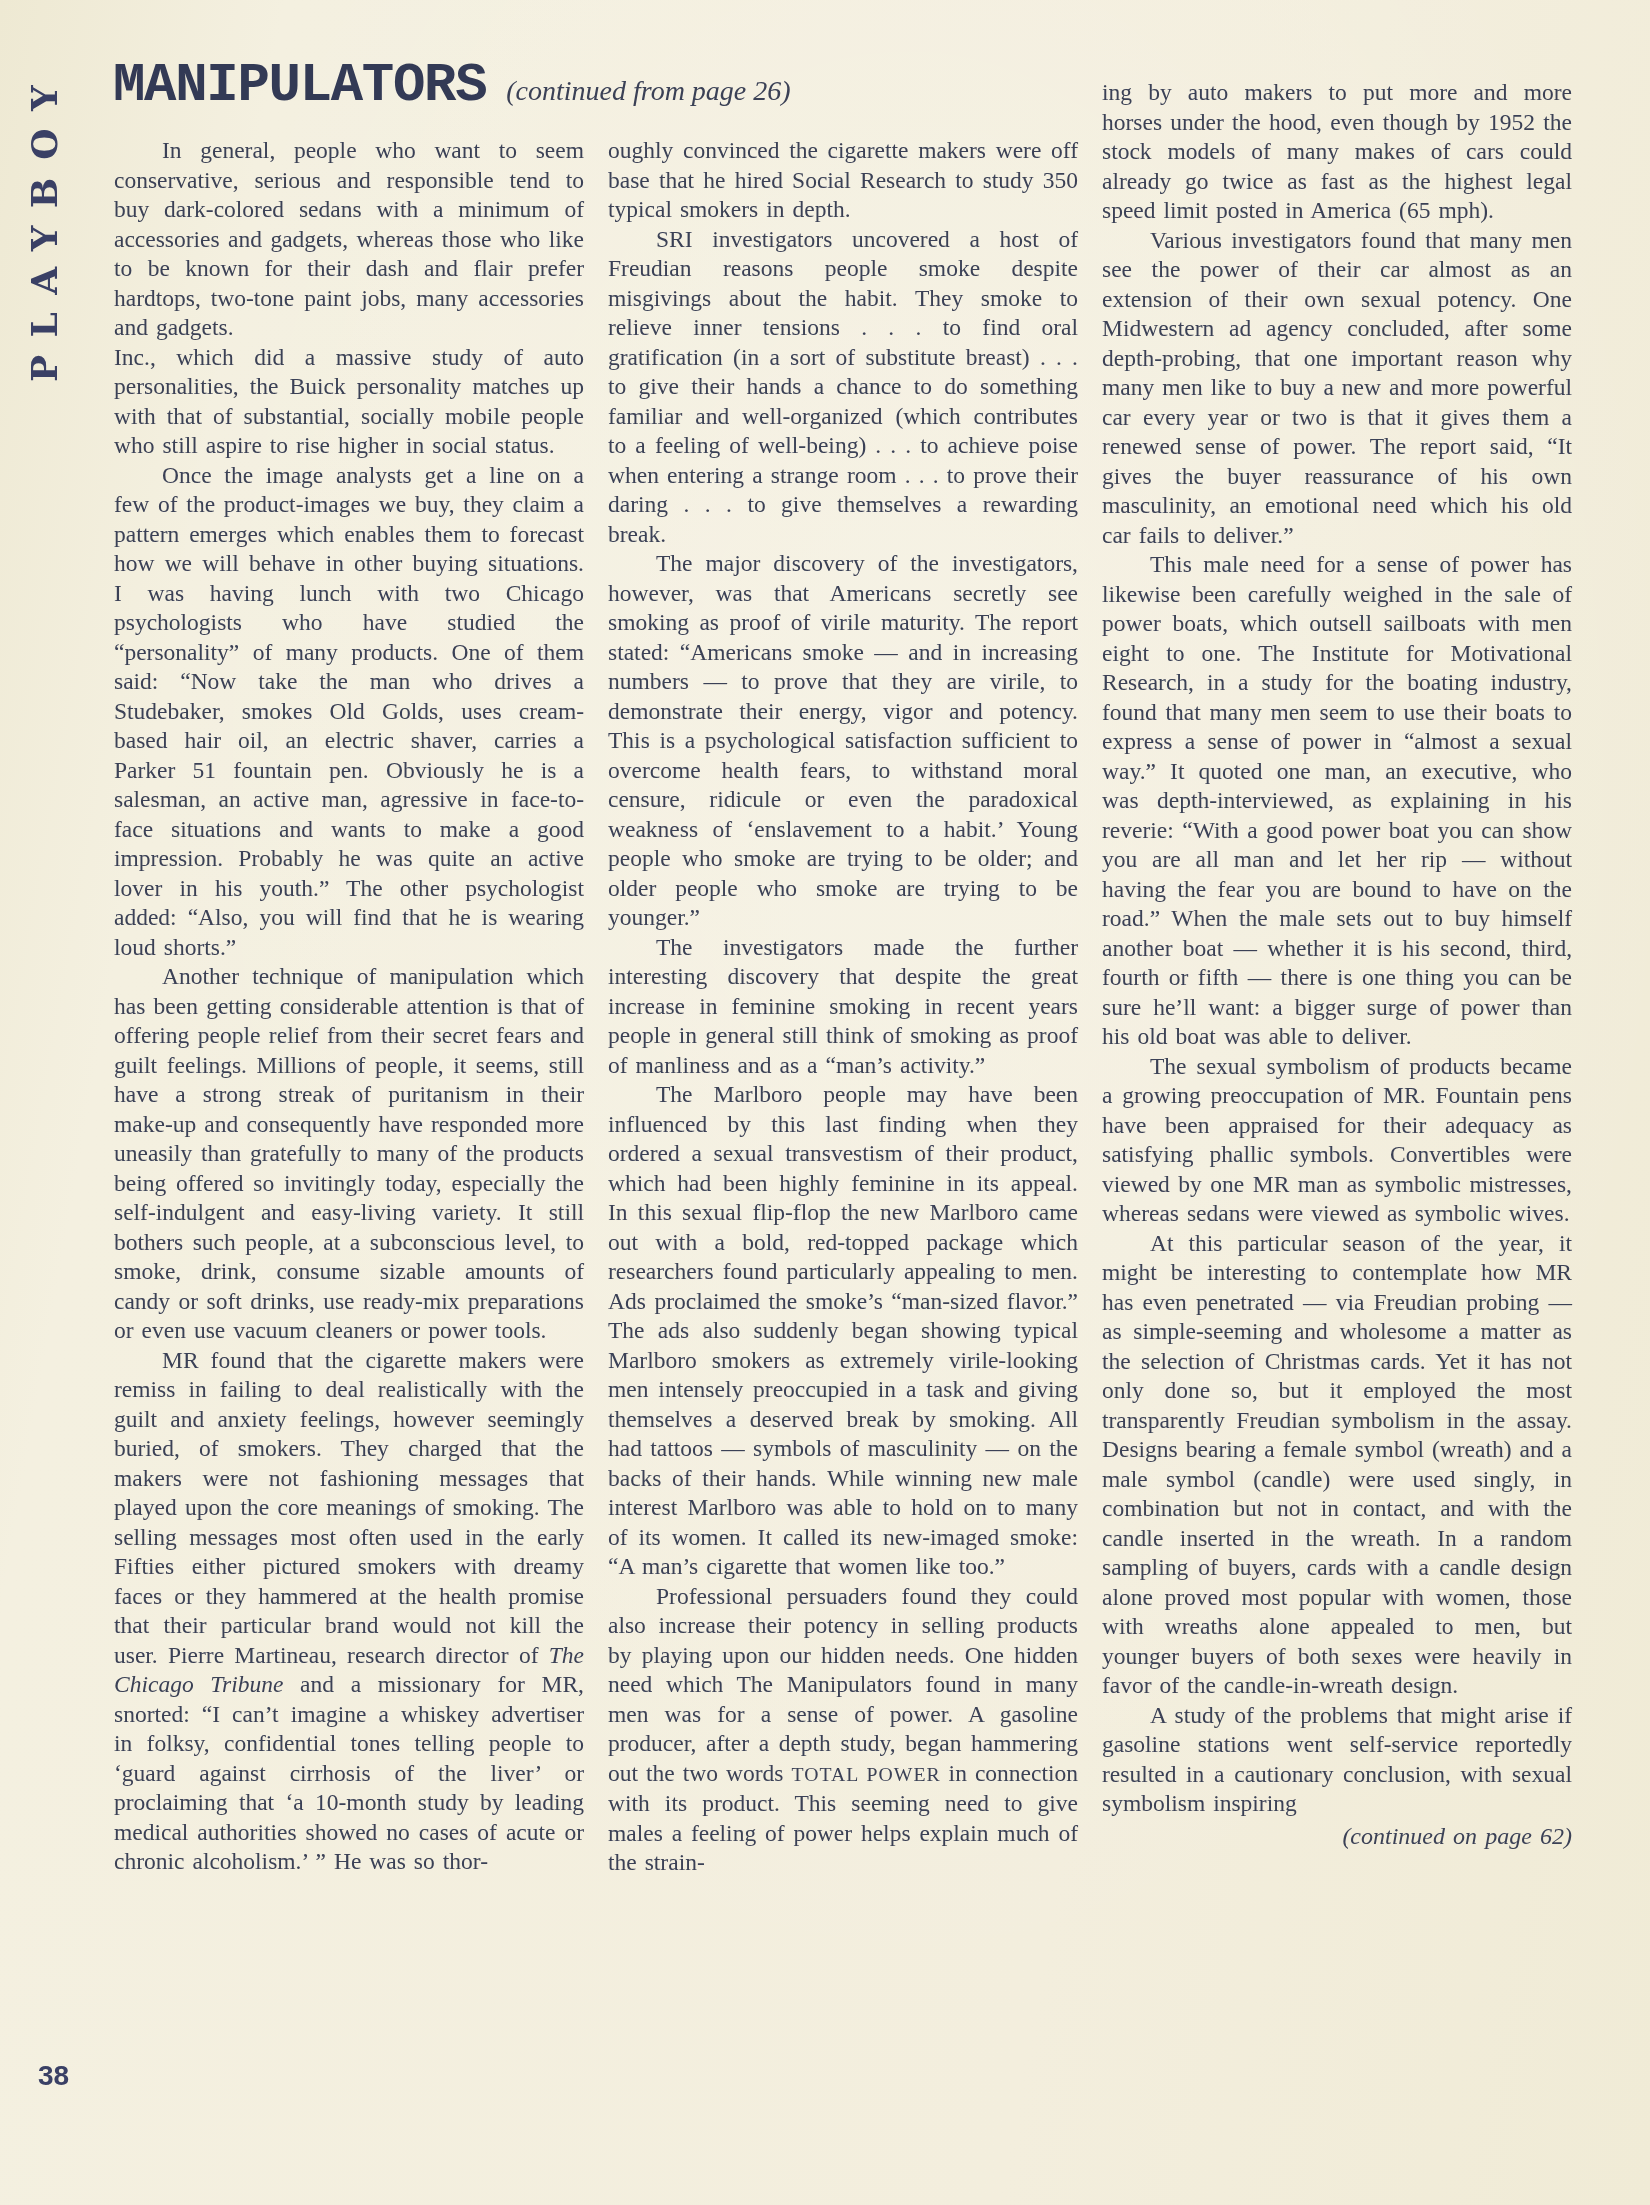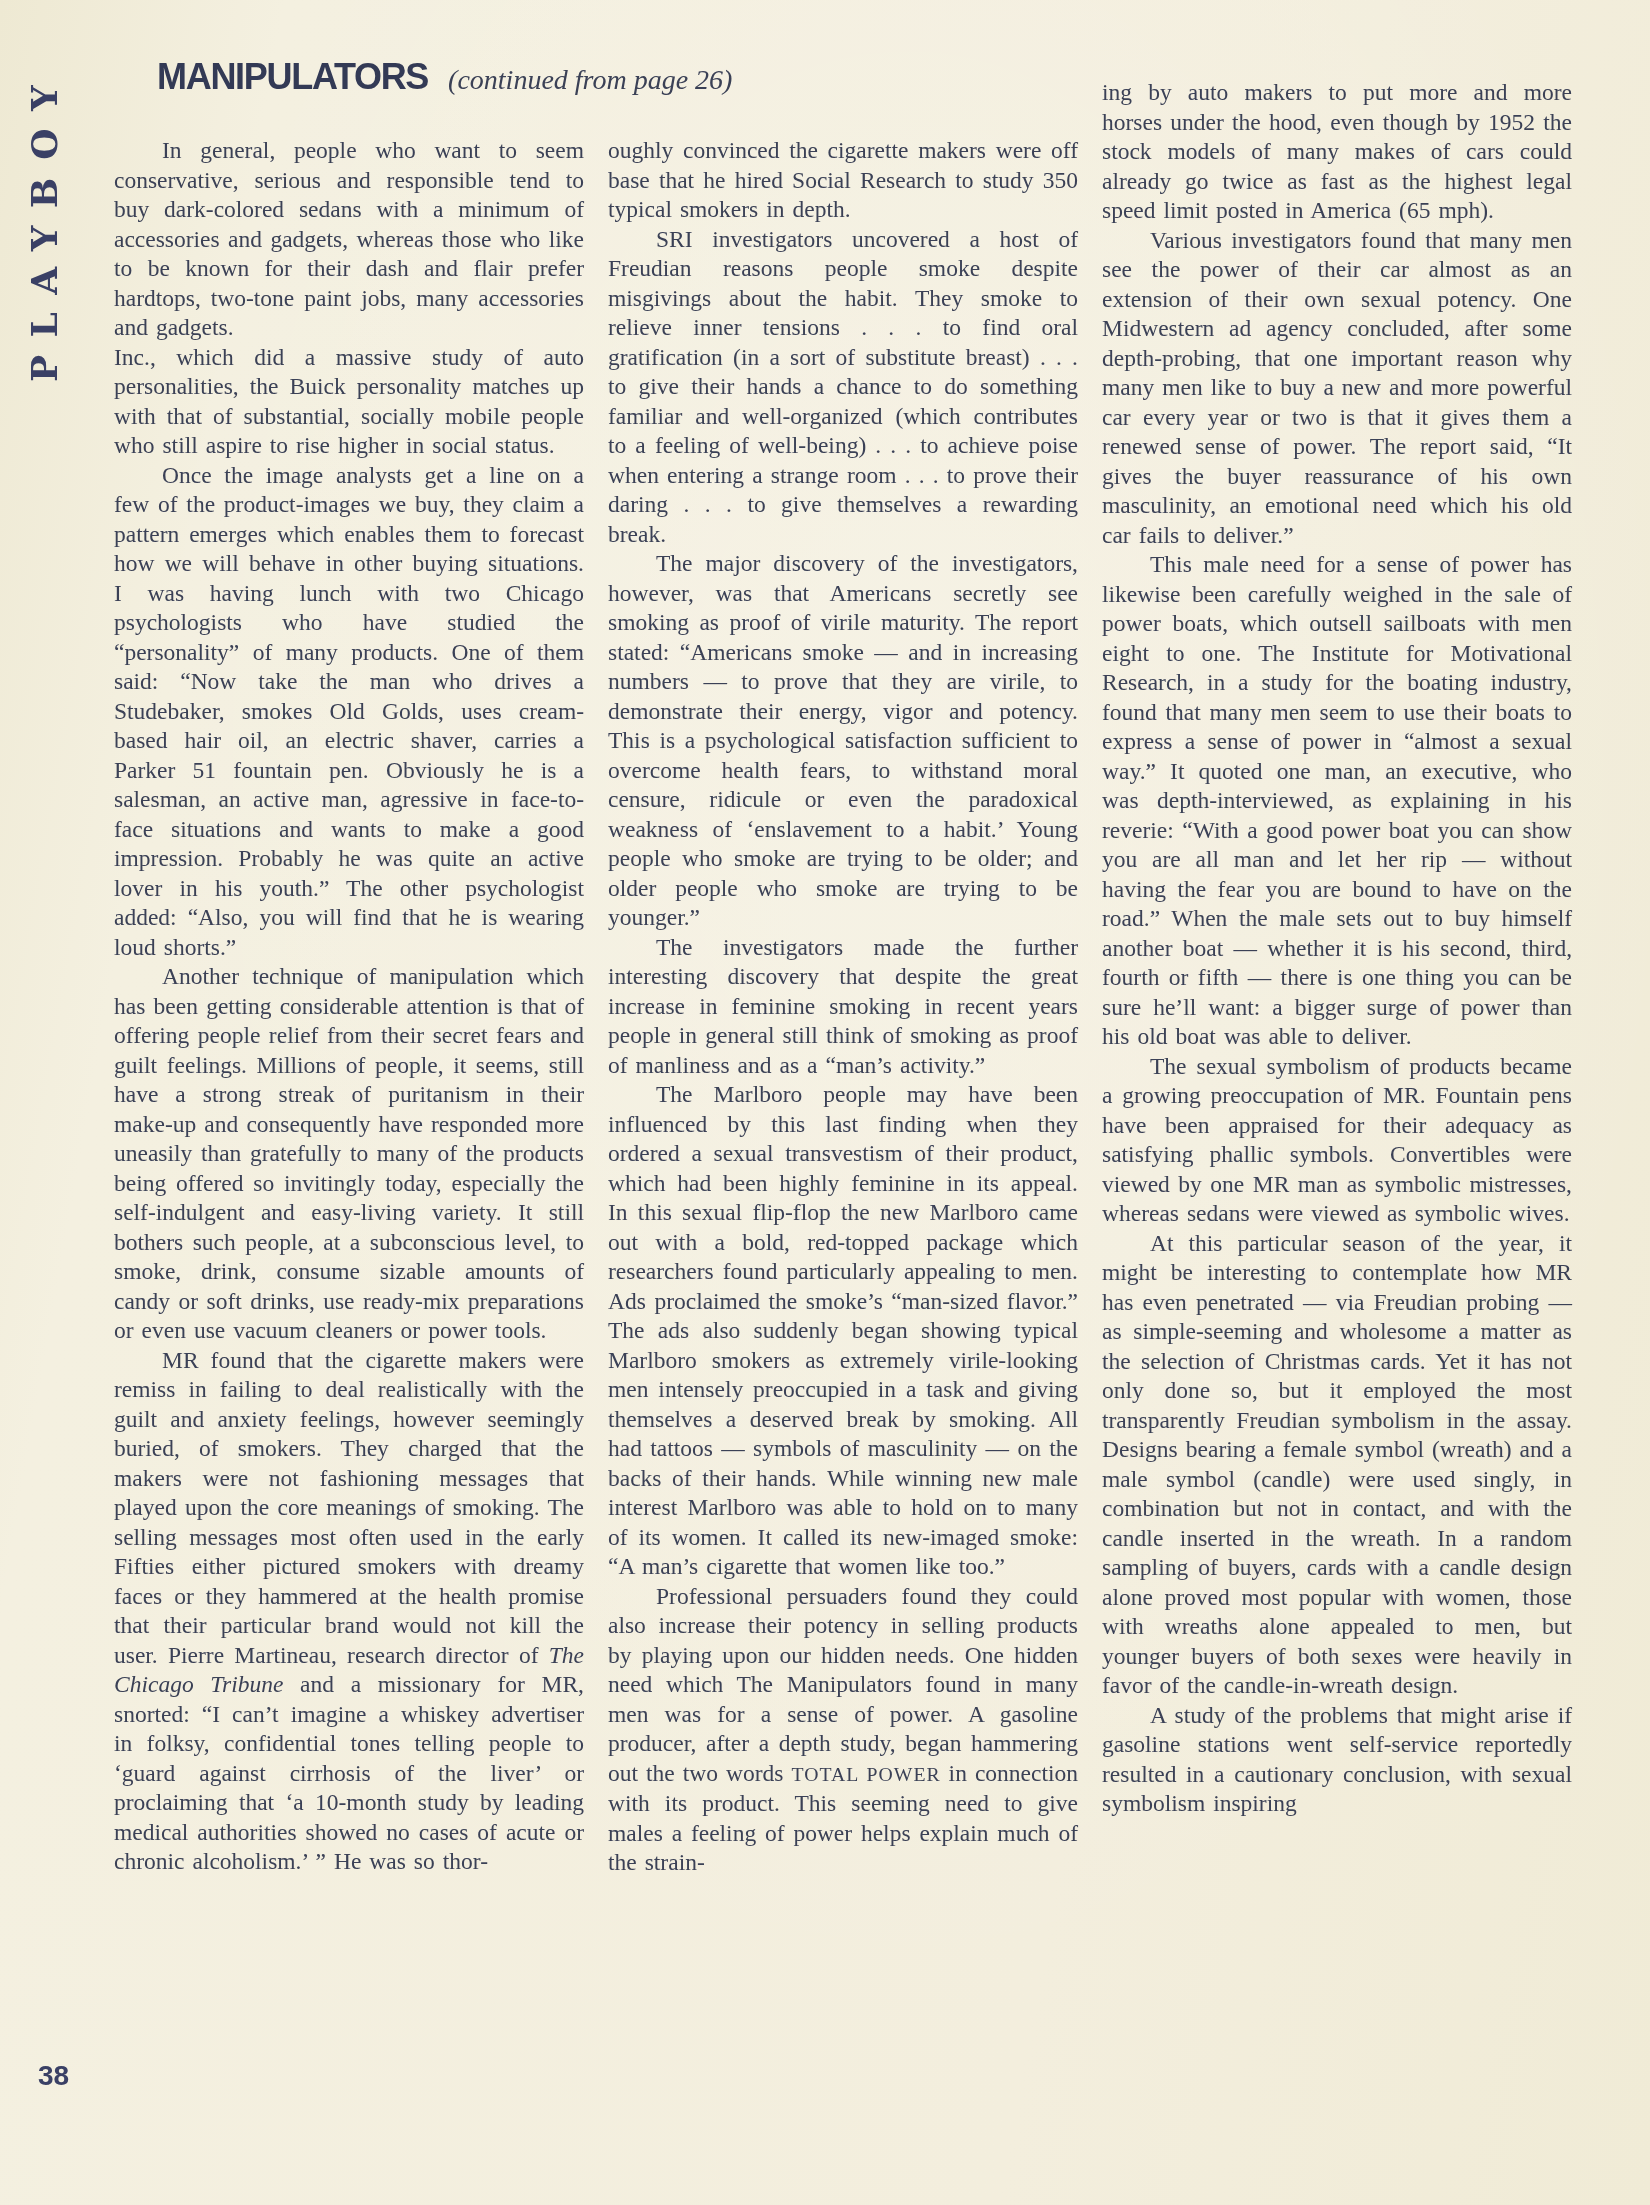--- a/index.html
+++ b/index.html
@@ -24,24 +24,23 @@
   .folio{
     position:absolute;left:38px;top:2060px;
     font-family:"Liberation Sans",sans-serif;font-weight:bold;
     font-size:28px;color:var(--rail_ink,#3a4065);
   }
   .header{
     position:absolute;left:113px;top:59px;
     display:flex;align-items:baseline;white-space:nowrap;
   }
   .title{
-    font-family:Liberation Sans, sans-serif;font-weight:bold;
-    font-size:36px;letter-spacing:-1.3px;line-height:1;
+    font-family:Liberation Mono, monospace;font-weight:bold;
+    font-size:54px;letter-spacing:-1.3px;line-height:1;
     color:var(--title_ink,#333a55);
-    margin-left:44px;
   }
   .cont{
     font-style:italic;font-size:28px;margin-left:20px;
     color:var(--ink,#3b4156);
     text-align:center;
   }
   .col{
     position:absolute;width:470px;
     font-size:23.5px;line-height:29.5px;
     text-align:justify;word-spacing:0.09em;
@@ -93,16 +92,17 @@
 
   <div class="col col3">
     <div>
         <p class="para"><span>ing by auto makers to put more and more horses under the hood, even though by 1952 the stock models of many makes of cars could already go twice as fast as the highest legal speed limit posted in America (65 mph).</span></p>
         <p class="para ind"><span>Various investigators found that many men see the power of their car almost as an extension of their own sexual potency. One Midwestern ad agency concluded, after some depth-probing, that one important reason why many men like to buy a new and more powerful car every year or two is that it gives them a renewed sense of power. The report said, “It gives the buyer reassurance of his own masculinity, an emotional need which his old car fails to deliver.”</span></p>
         <p class="para ind"><span>This male need for a sense of power has likewise been carefully weighed in the sale of power boats, which outsell sailboats with men eight to one. The Institute for Motivational Research, in a study for the boating industry, found that many men seem to use their boats to express a sense of power in “almost a sexual way.” It quoted one man, an executive, who was depth-interviewed, as explaining in his reverie: “With a good power boat you can show you are all man and let her rip — without having the fear you are bound to have on the road.” When the male sets out to buy himself another boat — whether it is his second, third, fourth or fifth — there is one thing you can be sure he’ll want: a bigger surge of power than his old boat was able to deliver.</span></p>
         <p class="para ind"><span>The sexual symbolism of products became a growing preoccupation of MR. Fountain pens have been appraised for their adequacy as satisfying phallic symbols. Convertibles were viewed by one MR man as symbolic mistresses, whereas sedans were viewed as symbolic wives.</span></p>
         <p class="para ind"><span>At this particular season of the year, it might be interesting to contemplate how MR has even penetrated — via Freudian probing — as simple-seeming and wholesome a matter as the selection of Christmas cards. Yet it has not only done so, but it employed the most transparently Freudian symbolism in the assay. Designs bearing a female symbol (wreath) and a male symbol (candle) were used singly, in combination but not in contact, and with the candle inserted in the wreath. In a random sampling of buyers, cards with a candle design alone proved most popular with women, those with wreaths alone appealed to men, but younger buyers of both sexes were heavily in favor of the candle-in-wreath design.</span></p>
         <p class="para ind"><span>A study of the problems that might arise if gasoline stations went self-service reportedly resulted in a cautionary conclusion, with sexual symbolism inspiring</span></p>
       </div>
+    <div class="cont-on">(continued on page 62)</div>
   </div>
 
 </div>
 
 
 </body></html>

